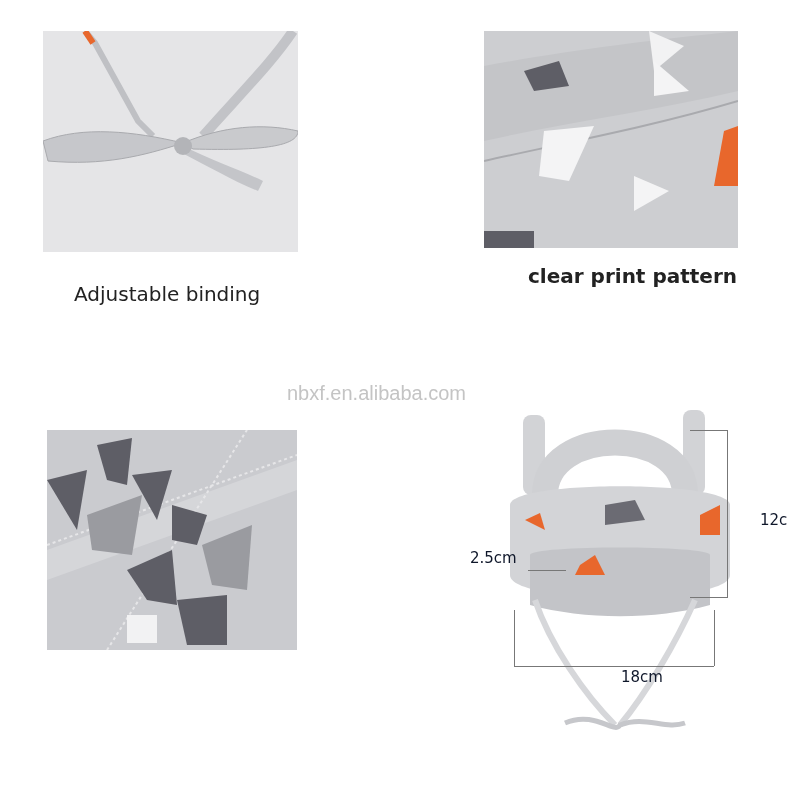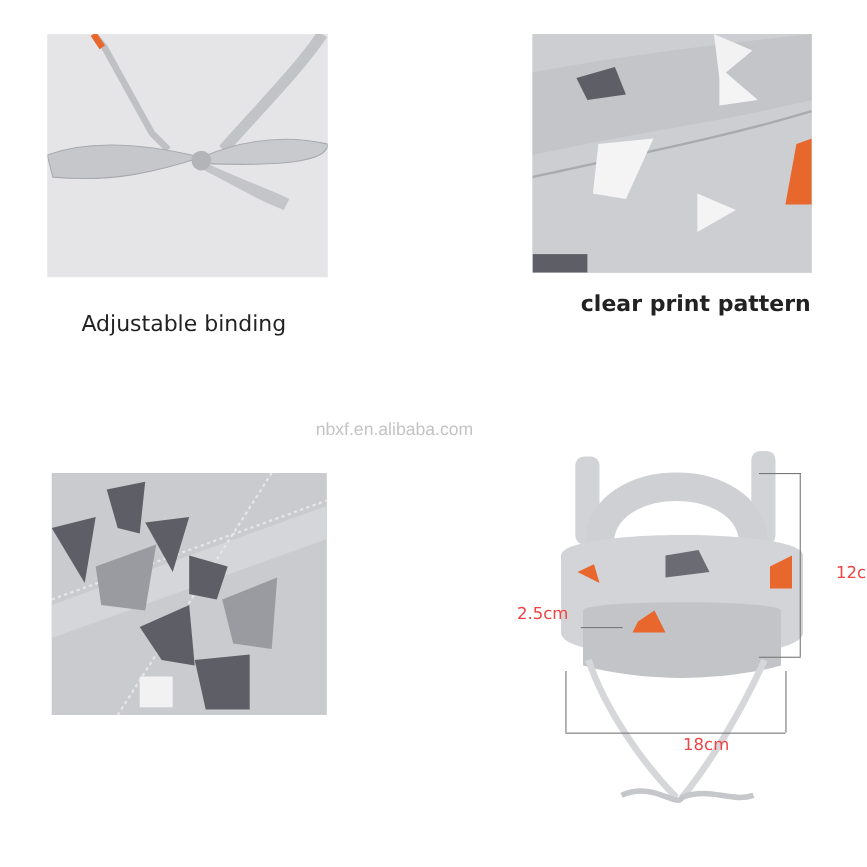--- a/index.html
+++ b/index.html
@@ -1,20 +1,20 @@
 <!DOCTYPE html>
 <html><head>
 <meta charset="utf-8">
 <style>
   html, body { margin:0; padding:0; }
   body { width:788px; height:788px; background:#ffffff; position:relative; overflow:hidden; font-family:"Liberation Sans", sans-serif; }
   .panel { position:absolute; overflow:hidden; }
   .caption { position:absolute; font-family:"DejaVu Sans", sans-serif; font-size:20px; color:#222; white-space:nowrap; }
-  .watermark { position:absolute; left:287px; top:382px; font-family:"Liberation Sans", sans-serif; font-size:16px; color:#c4c4c4; white-space:nowrap; }
-  .dim-label { position:absolute; font-family:"DejaVu Sans", sans-serif; font-size:15px; color:#ef4444; white-space:nowrap; }
+  .watermark { position:absolute; left:287px; top:382px; font-family:"Liberation Sans", sans-serif; font-size:20px; color:#c4c4c4; white-space:nowrap; }
+  .dim-label { position:absolute; font-family:"DejaVu Sans", sans-serif; font-size:15px; color:#0f172a; white-space:nowrap; }
   .dim-line { position:absolute; background:#777; }
 </style>
 </head>
 <body>
 
 <div class="panel" style="left:43px;top:31px;width:255px;height:221px;background:#e5e5e7;">
   <svg width="255" height="221" viewBox="0 0 255 221">
     <path d="M42 0 L52 12 L95 90 L110 105" stroke="#bfc0c4" stroke-width="6" fill="none"></path>
     <path d="M42 0 L50 12" stroke="#e8672c" stroke-width="6" fill="none"></path>
     <path d="M250 0 C230 30 200 60 160 105" stroke="#c2c3c7" stroke-width="10" fill="none"></path>

